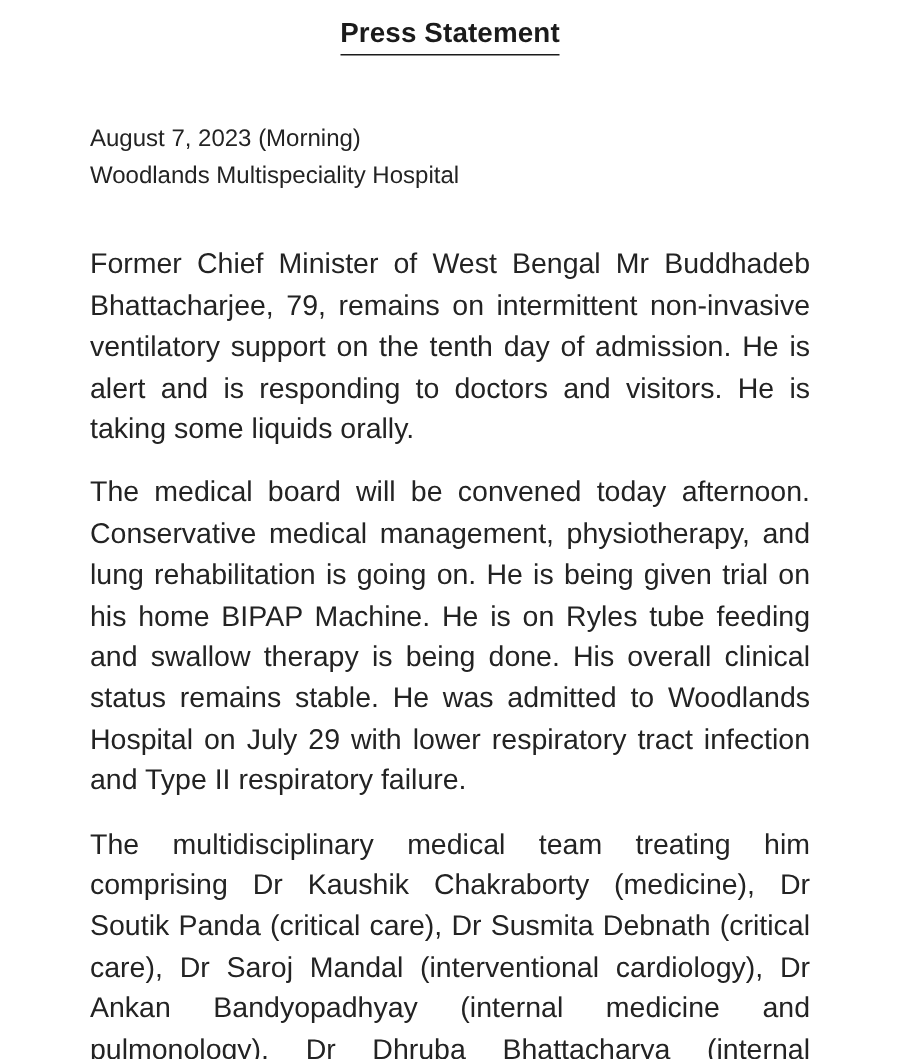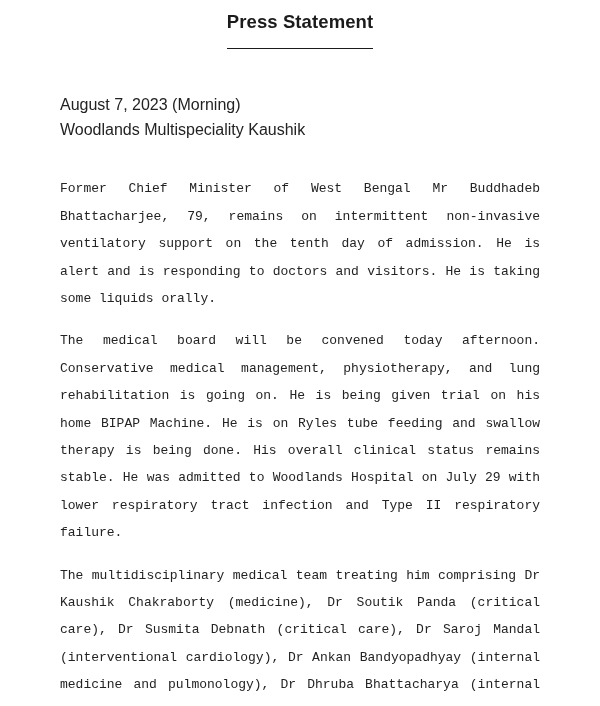--- a/index.html
+++ b/index.html
@@ -29,66 +29,65 @@
     font-size: 18.5px;
     font-weight: bold;
     color: #1b1b1b;
     letter-spacing: 0.1px;
     padding-top: 11px;
     margin: 0;
   }
   .doc-title span.title-text {
     display: inline-block;
     border-bottom: 1.6px solid #1b1b1b;
-    padding-bottom: 16px;
+    padding-bottom: 4px;
     line-height: 1.1;
   }
 
   .meta-block {
     margin: 0;
     padding: 43px 60px 0 60px;
   }
   .meta-line {
     font-size: 16px;
     line-height: 25px;
     color: #232323;
     white-space: nowrap;
   }
 
   .body-block {
     padding: 0 60px;
     margin-top: 33px;
   }
 
   .para {
-    font-size: 13px;
+    font-size: 19px;
     line-height: 27.4px;
     text-align: justify;
     text-justify: inter-word;
     color: #232323;
     margin: 0 0 15px 0;
     hyphens: none;
-    font-family: Liberation Mono, monospace;
   }
   .para:last-child {
     margin-bottom: 0;
   }
 </style>
 </head>
 <body>
 
 <div class="page">
 
   <h1 class="doc-title">
     <span class="title-text">Press Statement</span>
   </h1>
 
   <div class="meta-block">
     <div class="meta-line">August 7, 2023 (Morning)</div>
-    <div class="meta-line">Woodlands Multispeciality Kaushik</div>
+    <div class="meta-line">Woodlands Multispeciality Hospital</div>
   </div>
 
   <div class="body-block">
     <p class="para">Former Chief Minister of West Bengal Mr Buddhadeb Bhattacharjee, 79, remains on intermittent non-invasive ventilatory support on the tenth day of admission. He is alert and is responding to doctors and visitors. He is taking some liquids orally.</p>
     <p class="para">The medical board will be convened today afternoon. Conservative medical management, physiotherapy, and lung rehabilitation is going on. He is being given trial on his home BIPAP Machine. He is on Ryles tube feeding and swallow therapy is being done. His overall clinical status remains stable. He was admitted to Woodlands Hospital on July 29 with lower respiratory tract infection and Type II respiratory failure.</p>
     <p class="para">The multidisciplinary medical team treating him comprising Dr Kaushik Chakraborty (medicine), Dr Soutik Panda (critical care), Dr Susmita Debnath (critical care), Dr Saroj Mandal (interventional cardiology), Dr Ankan Bandyopadhyay (internal medicine and pulmonology), Dr Dhruba Bhattacharya (internal medicine and critical care), Dr Asis Patra (anesthesiology), Dr Dip Narayan Mukherjee (infectious diseases specialist), Dr Semanti Chakraborty (endocrinology), Dr Somnath Maity (general medicine) and Dr Saptarshi Basu (physician and medical superintendent, Woodlands) is keeping a close watch on his progress.</p>
   </div>
 
 </div>
 

